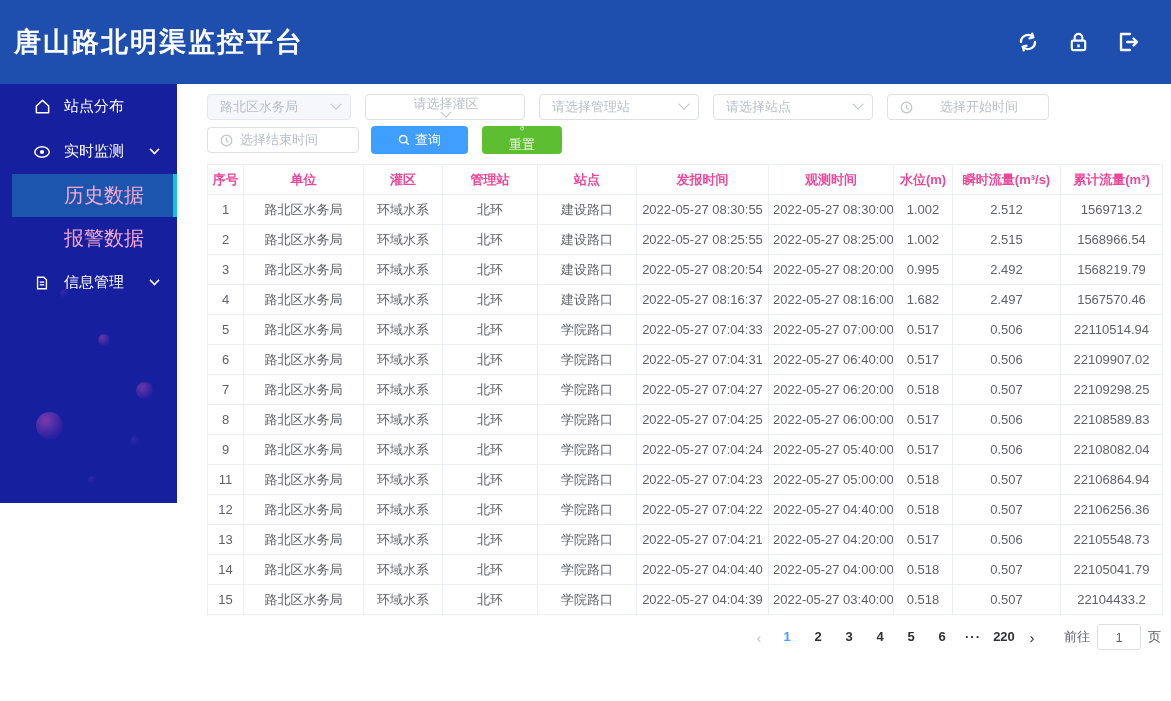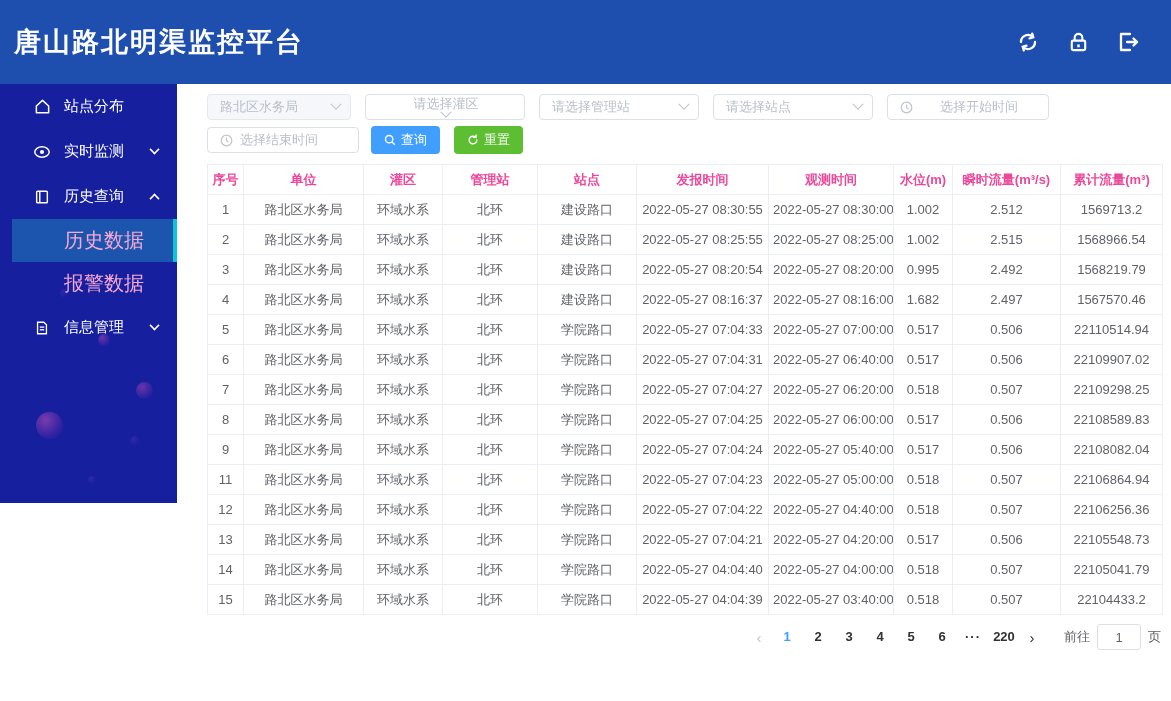--- a/index.html
+++ b/index.html
@@ -54,24 +54,24 @@
   
   .filter-row { display:flex; gap:14px; align-items:center; }
   .filter-row + .filter-row { margin-top:6px; }
   .sel, .tinput { height:26px; border:1px solid #dcdfe6; border-radius:4px; background:#fff;
                   display:flex; align-items:center; padding:0 10px 0 12px; font-size:13px; color:#b8bdc7; cursor:pointer; }
   .sel .stext, .tinput .ttext { flex:1; white-space:nowrap; overflow:hidden; }
   .sel.disabled { background:#f5f7fa; border-color:#e4e7ed; cursor:not-allowed; }
   .sel .arrow { width:8px; height:8px; border-right:1.5px solid #c0c4cc; border-bottom:1.5px solid #c0c4cc;
                 transform:rotate(45deg) translate(-2px,-2px); }
   .tinput .clock { margin-right:7px; flex:0 0 auto; display:flex; }
-  .btn { height:28px; border:none; border-radius:4px; color:#fff; font-size:13px; padding:0 13px;
+  .btn { height:28px; border:none; border-radius:4px; color:#fff; font-size:13px; padding:0 27px;
          display:flex; align-items:center; gap:5px; cursor:pointer; font-family:inherit; }
   .btn-query { background:var(--primary,#409eff); }
-  .btn-reset { background:var(--success,#5cbe30); }
+  .btn-reset { background:var(--success,#5cbe30);flex-direction:column; }
 
   
   .table-wrap { margin-top:10px; }
   table { border-collapse:collapse; width:955px; table-layout:fixed; }
   th, td { border:1px solid #ebeef5; text-align:center; font-size:13px; height:30px; padding:0 4px;
            white-space:nowrap; overflow:hidden; }
   th { color:#ec4899; font-weight:bold; background:#fff; }
   td { color:#606266; }
 
   
@@ -134,30 +134,20 @@
           <div class="menu-item">
             <span class="micon">
               <svg width="18" height="18" viewBox="0 0 18 18" fill="none" stroke="#fff" stroke-width="1.5">
                 <ellipse cx="9" cy="9" rx="7.2" ry="5.2"></ellipse>
                 <circle cx="9" cy="9" r="2.1" fill="#fff" stroke="none"></circle>
               </svg>
             </span>
             <span class="mlabel">实时监测</span>
             <span class="chev"></span>
           </div>
-          <div class="menu-item">
-            <span class="micon">
-              <svg width="16" height="16" viewBox="0 0 18 18" fill="none" stroke="#fff" stroke-width="1.6">
-                <rect x="3" y="2.5" width="12" height="13" rx="1"></rect>
-                <line x1="6.5" y1="2.5" x2="6.5" y2="15.5"></line>
-              </svg>
-            </span>
-            <span class="mlabel">历史查询</span>
-            <span class="chev up"></span>
-          </div>
           <div class="submenu-item active">历史数据</div>
           <div class="submenu-item">报警数据</div>
           <div class="menu-item">
             <span class="micon">
               <svg width="16" height="16" viewBox="0 0 18 18" fill="none" stroke="#fff" stroke-width="1.5">
                 <path d="M4 2.5 h7 l3 3 V15.5 H4 Z"></path>
                 <line x1="6.5" y1="8" x2="11.5" y2="8"></line>
                 <line x1="6.5" y1="11" x2="11.5" y2="11"></line>
               </svg>
             </span>

